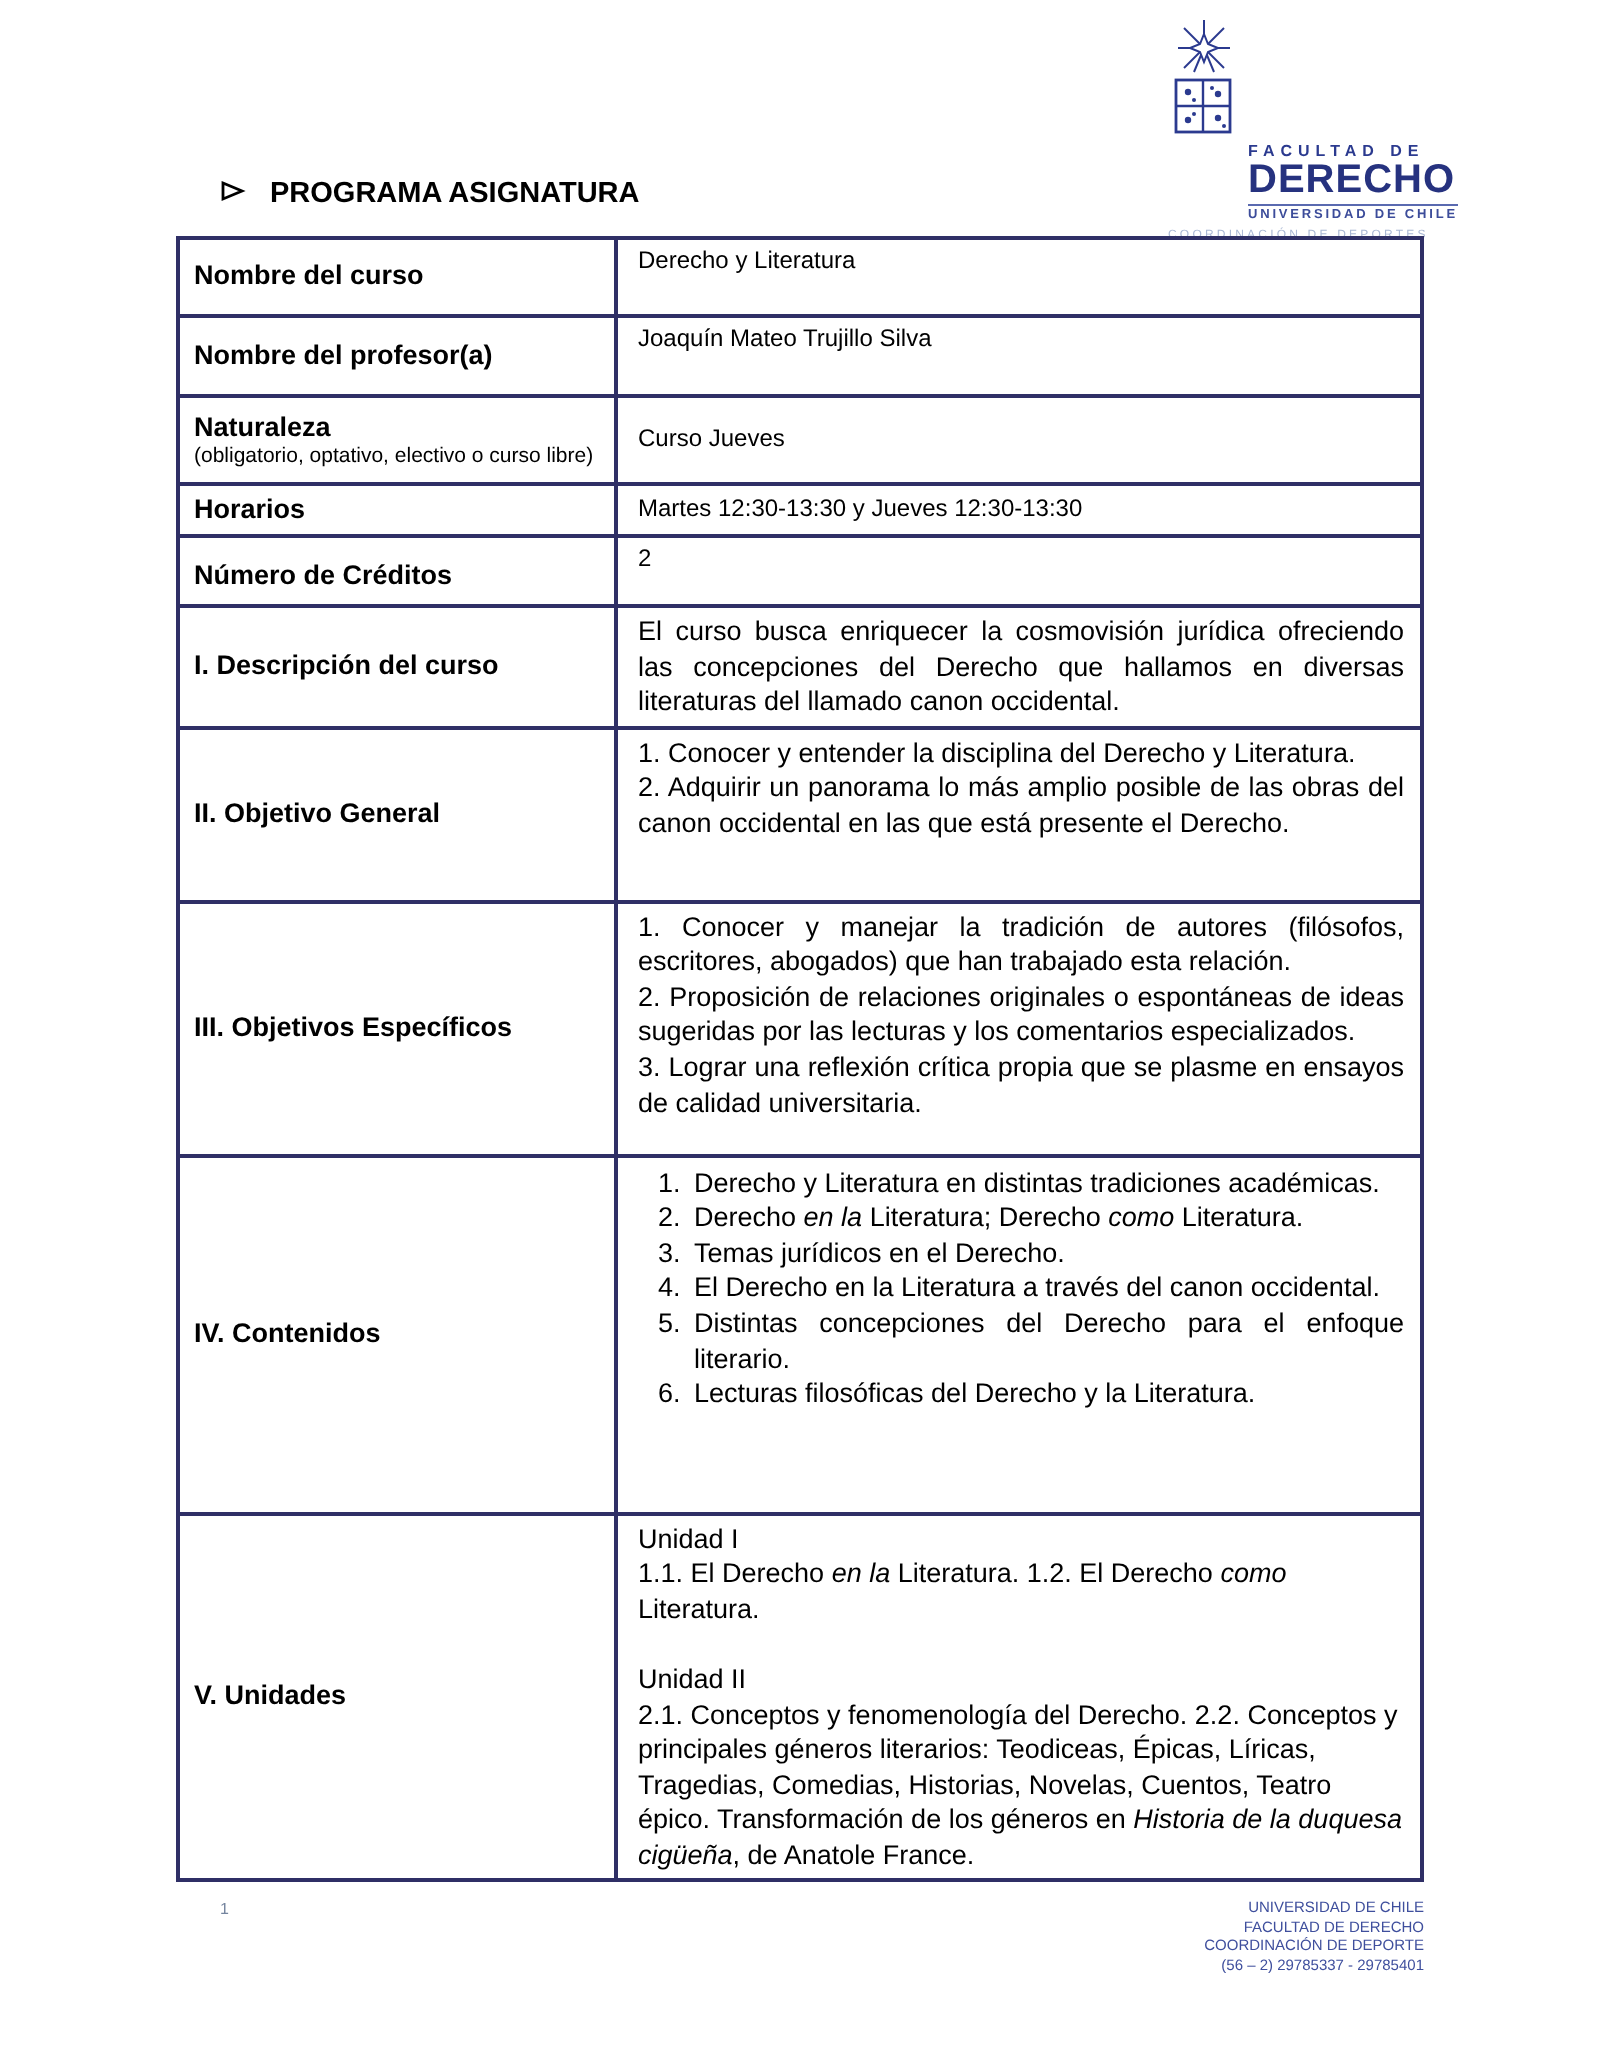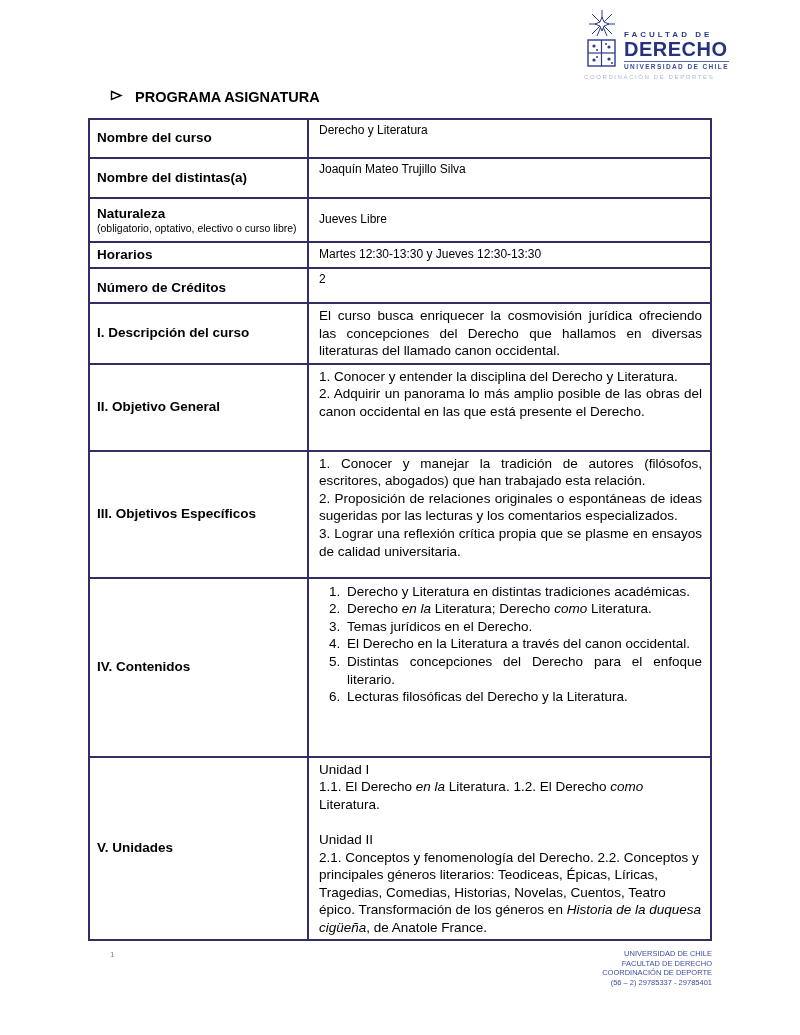--- a/index.html
+++ b/index.html
@@ -8,21 +8,21 @@
     position:relative; width:800px; height:1035px; margin:0 auto;
     background:#ffffff; font-family:"Liberation Sans", sans-serif; color:#000;
     overflow:hidden;
   }
 
   
   .logo-block { position:absolute; top:8px; right:86px; width:130px; }
   .logo-top { display:flex; align-items:flex-start; }
   .emblem { flex:0 0 auto; margin-right:4px; }
   .logo-text { margin-top:22px; }
-  .logo-faculty { font-size:8px; font-weight:bold; letter-spacing:3px; color:#2b3a8f; white-space:nowrap; }
+  .logo-faculty { font-size:8px; font-weight:bold; letter-spacing:3px; color:#2b3a8f; white-space:nowrap;margin-top:41px; }
   .logo-school { font-size:20px; font-weight:bold; letter-spacing:0.5px; color:#26327f; line-height:1.05; white-space:nowrap; }
   .logo-univ { font-size:6.5px; font-weight:bold; letter-spacing:1.4px; color:#3c4c9a;
                border-top:1px solid #5a6ab0; padding-top:1px; margin-top:1px; white-space:nowrap; }
   .logo-sub { font-size:6px; letter-spacing:1.6px; color:#aab8d4; margin-top:4px;
               text-align:center; white-space:nowrap; }
 
   
   .doc-title { position:absolute; left:110px; top:89px; font-size:14.5px; font-weight:bold;
                display:flex; }
   .bullet-icon { margin-right:12px; display:inline-block; }
@@ -106,29 +106,29 @@
     <span>PROGRAMA ASIGNATURA</span>
   </div>
 
   <table class="program-table">
     <tbody>
       <tr class="r0">
         <td class="label">Nombre del curso</td>
         <td class="value small">Derecho y Literatura</td>
       </tr>
       <tr class="r1">
-        <td class="label">Nombre del distintas(a)</td>
+        <td class="label">Nombre del profesor(a)</td>
         <td class="value small">Joaquín Mateo Trujillo Silva</td>
       </tr>
       <tr class="r2">
         <td class="label">
           <span>Naturaleza</span>
           <span class="sublabel">(obligatorio, optativo, electivo o curso libre)</span>
         </td>
-        <td class="value small mid">Jueves Libre</td>
+        <td class="value small mid">Curso Jueves</td>
       </tr>
       <tr class="r3">
         <td class="label">Horarios</td>
         <td class="value small mid">Martes 12:30-13:30 y Jueves 12:30-13:30</td>
       </tr>
       <tr class="r4">
         <td class="label bottom">Número de Créditos</td>
         <td class="value small">2</td>
       </tr>
       <tr class="r5">

